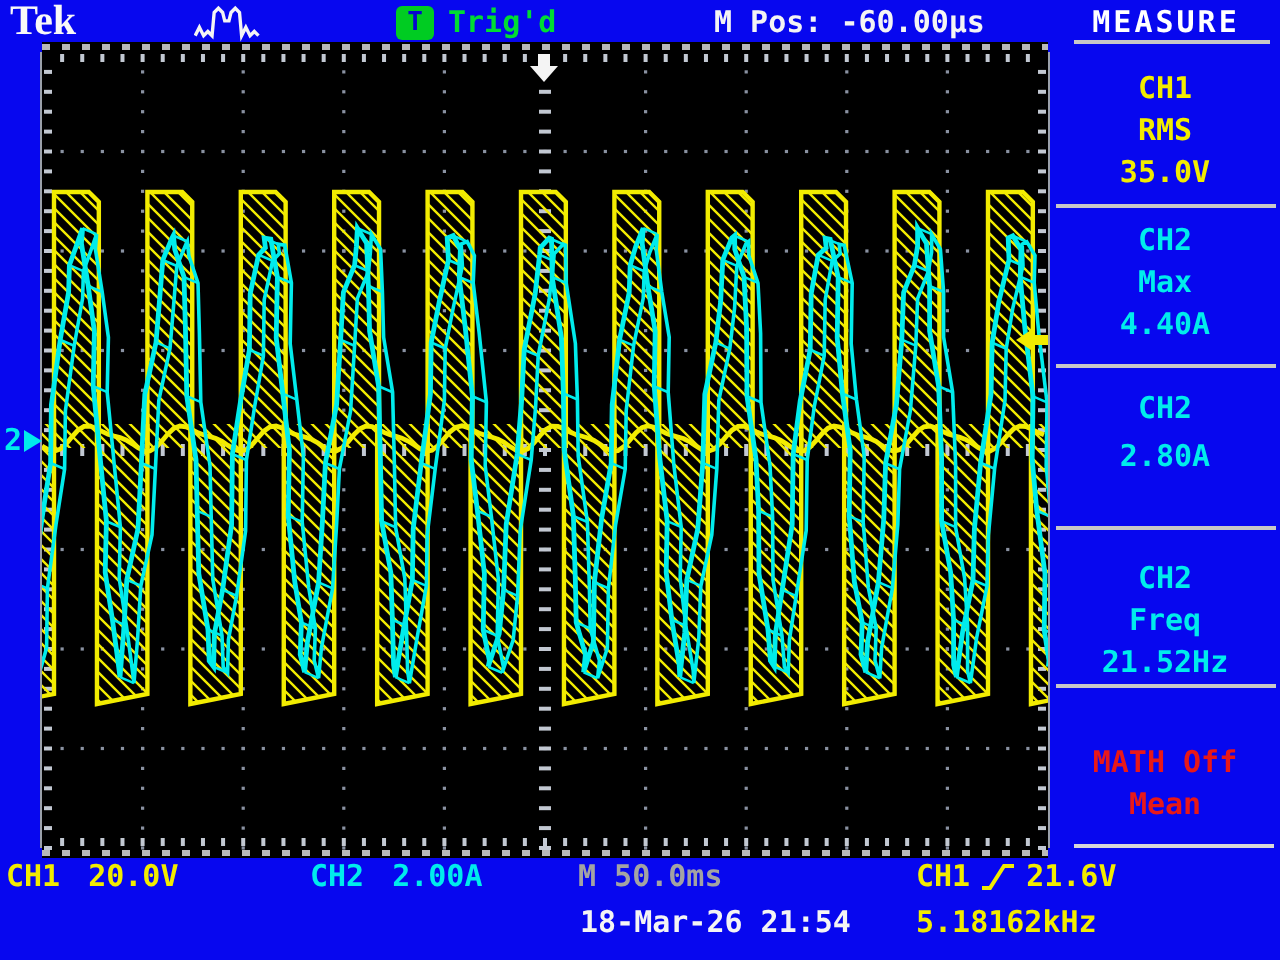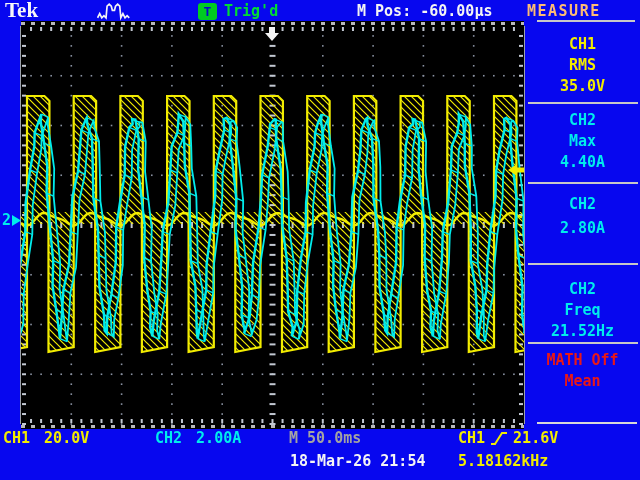--- a/index.html
+++ b/index.html
@@ -1086,21 +1086,21 @@
   <div class="abs" style="left:0;top:0;width:576px;height:22px;">
     <span id="tek-logo" class="abs" style="left:5px;top:0;">Tek</span>
     <svg class="abs" style="left:97px;top:2px;" width="36" height="19" viewBox="0 0 33 18">
       <polyline points="0,15 2,11 4,15 6,13 8,15 9,4 11,2 13,4 14,8 16,8 17,4 19,2 21,4 22,15 24,11 26,15 28,13 30,15" fill="none" stroke="#f4f4f4" stroke-width="1.6"></polyline>
     </svg>
     <div id="trig-badge-box" class="abs" style="left: 198px; top: 3px; background: rgb(0, 204, 34); color: rgb(6, 6, 208);">
       <span>T</span>
     </div>
     <span class="abs txt" style="left: 224px; top: 3px; color: rgb(0, 221, 51);">Trig'd</span>
     <span class="abs txt" style="left: 357px; top: 3px; color: rgb(244, 244, 244);">M Pos: -60.00µs</span>
-    <span class="abs txt" style="left: 527px; top: 3px; width: 112px; text-align: left; letter-spacing: 1.5px; color: #fdba74;">MEASURE</span>
+    <span class="abs txt" style="left: 527px; top: 3px; width: 112px; text-align: center; letter-spacing: 1.5px; color: #ffffff;">MEASURE</span>
     <div class="abs" style="left: 537px; top: 20px; width: 98px; height: 2px; background: rgb(200, 200, 200);"></div>
   </div>
 
   <div>
     <div class="abs mbox" style="top: 28px; padding-top: 6px; color: rgb(242, 236, 0);">
       <div class="mline">CH1</div>
       <div class="mline">RMS</div>
       <div class="mline">35.0V</div>
     </div>
     <div class="abs hline" style="top: 102px; background: rgb(200, 200, 200);"></div>
@@ -1118,21 +1118,21 @@
     </div>
     <div class="abs hline" style="top: 263px; background: rgb(200, 200, 200);"></div>
 
     <div class="abs mbox" style="top: 265px; padding-top: 14px; color: rgb(0, 236, 236);">
       <div class="mline">CH2</div>
       <div class="mline">Freq</div>
       <div class="mline">21.52Hz</div>
     </div>
     <div class="abs hline" style="top: 342px; background: rgb(200, 200, 200);"></div>
 
-    <div class="abs mbox" style="top: 343px; padding-top: 7px; color: rgb(232, 24, 24);">
+    <div class="abs mbox" style="top: 343px; padding-top: 28px; color: rgb(232, 24, 24);">
       <div class="mline">MATH Off</div>
       <div class="mline">Mean</div>
     </div>
   </div>
 
   <div class="abs txt" style="left: 2px; top: 212px; display: flex; align-items: center; color: rgb(0, 236, 236);">
     <span>2</span><svg width="11" height="15" viewBox="0 0 11 15">
         <polygon points="1,2 10,7.5 1,13" fill="#00ecec"></polygon>
       </svg>
   </div>

